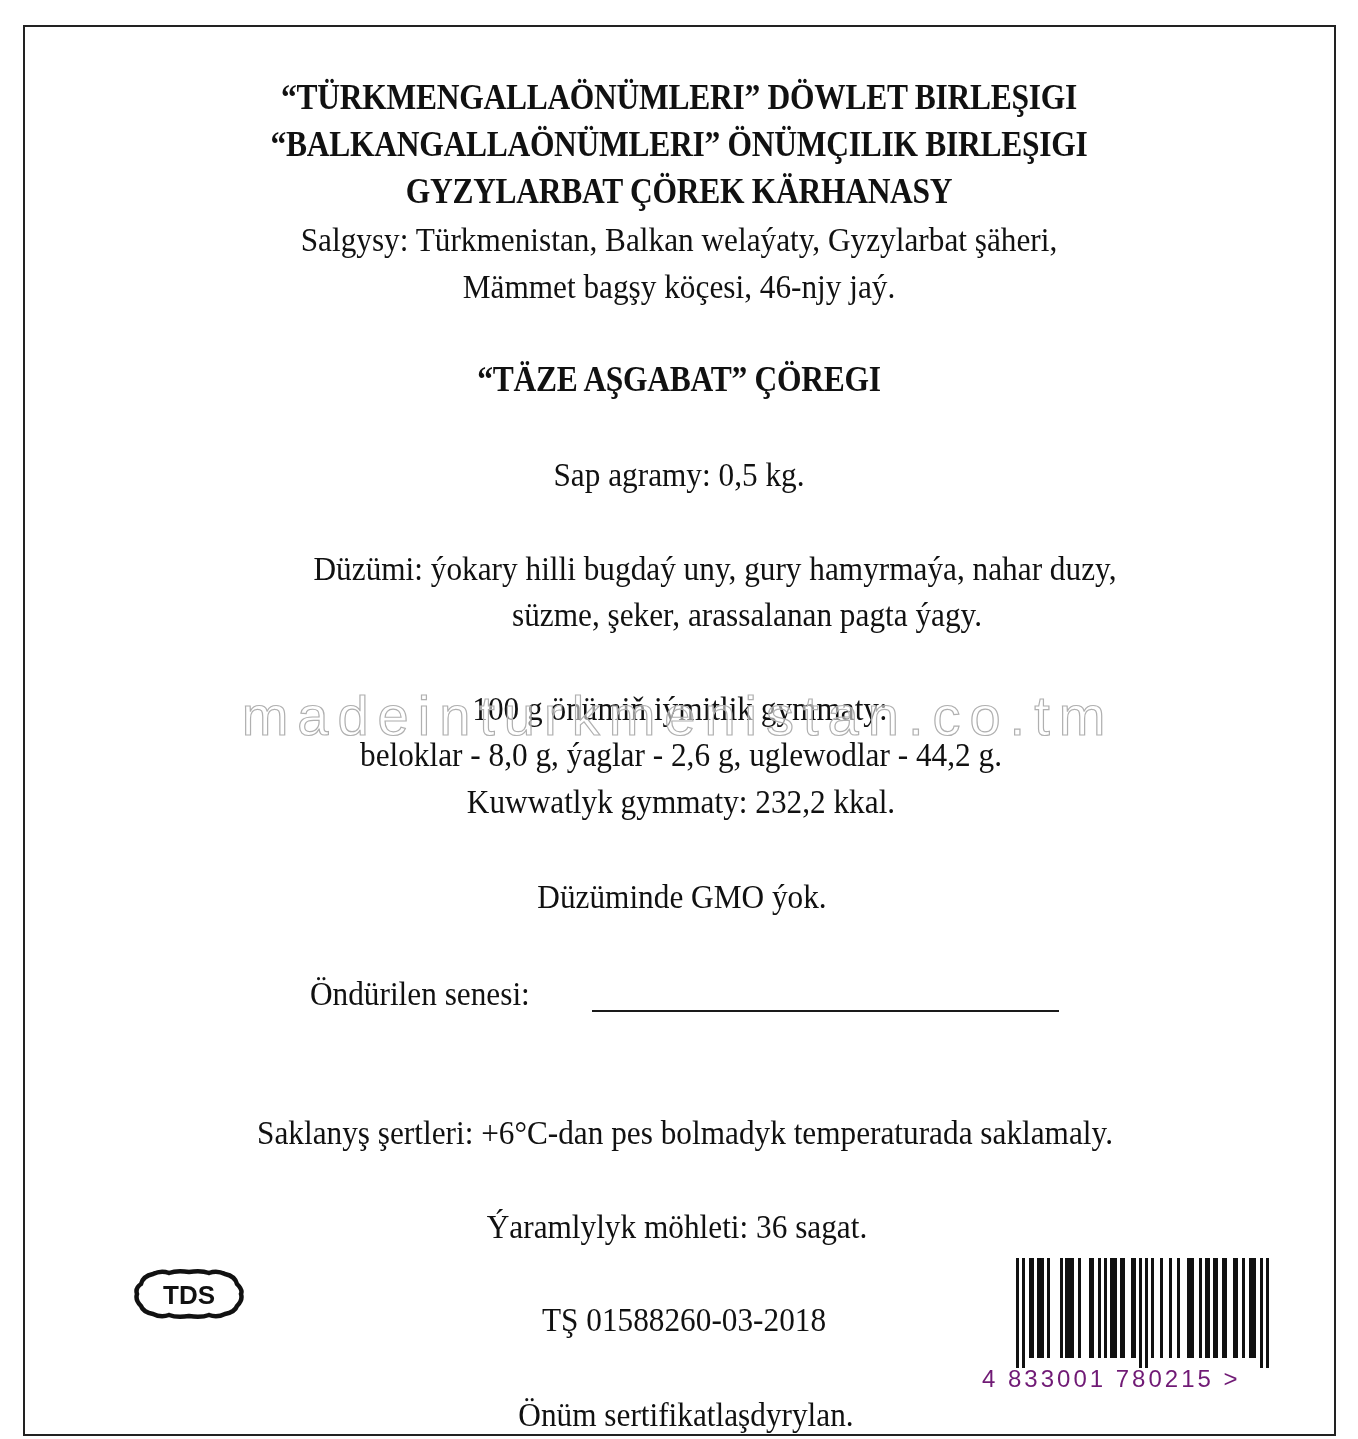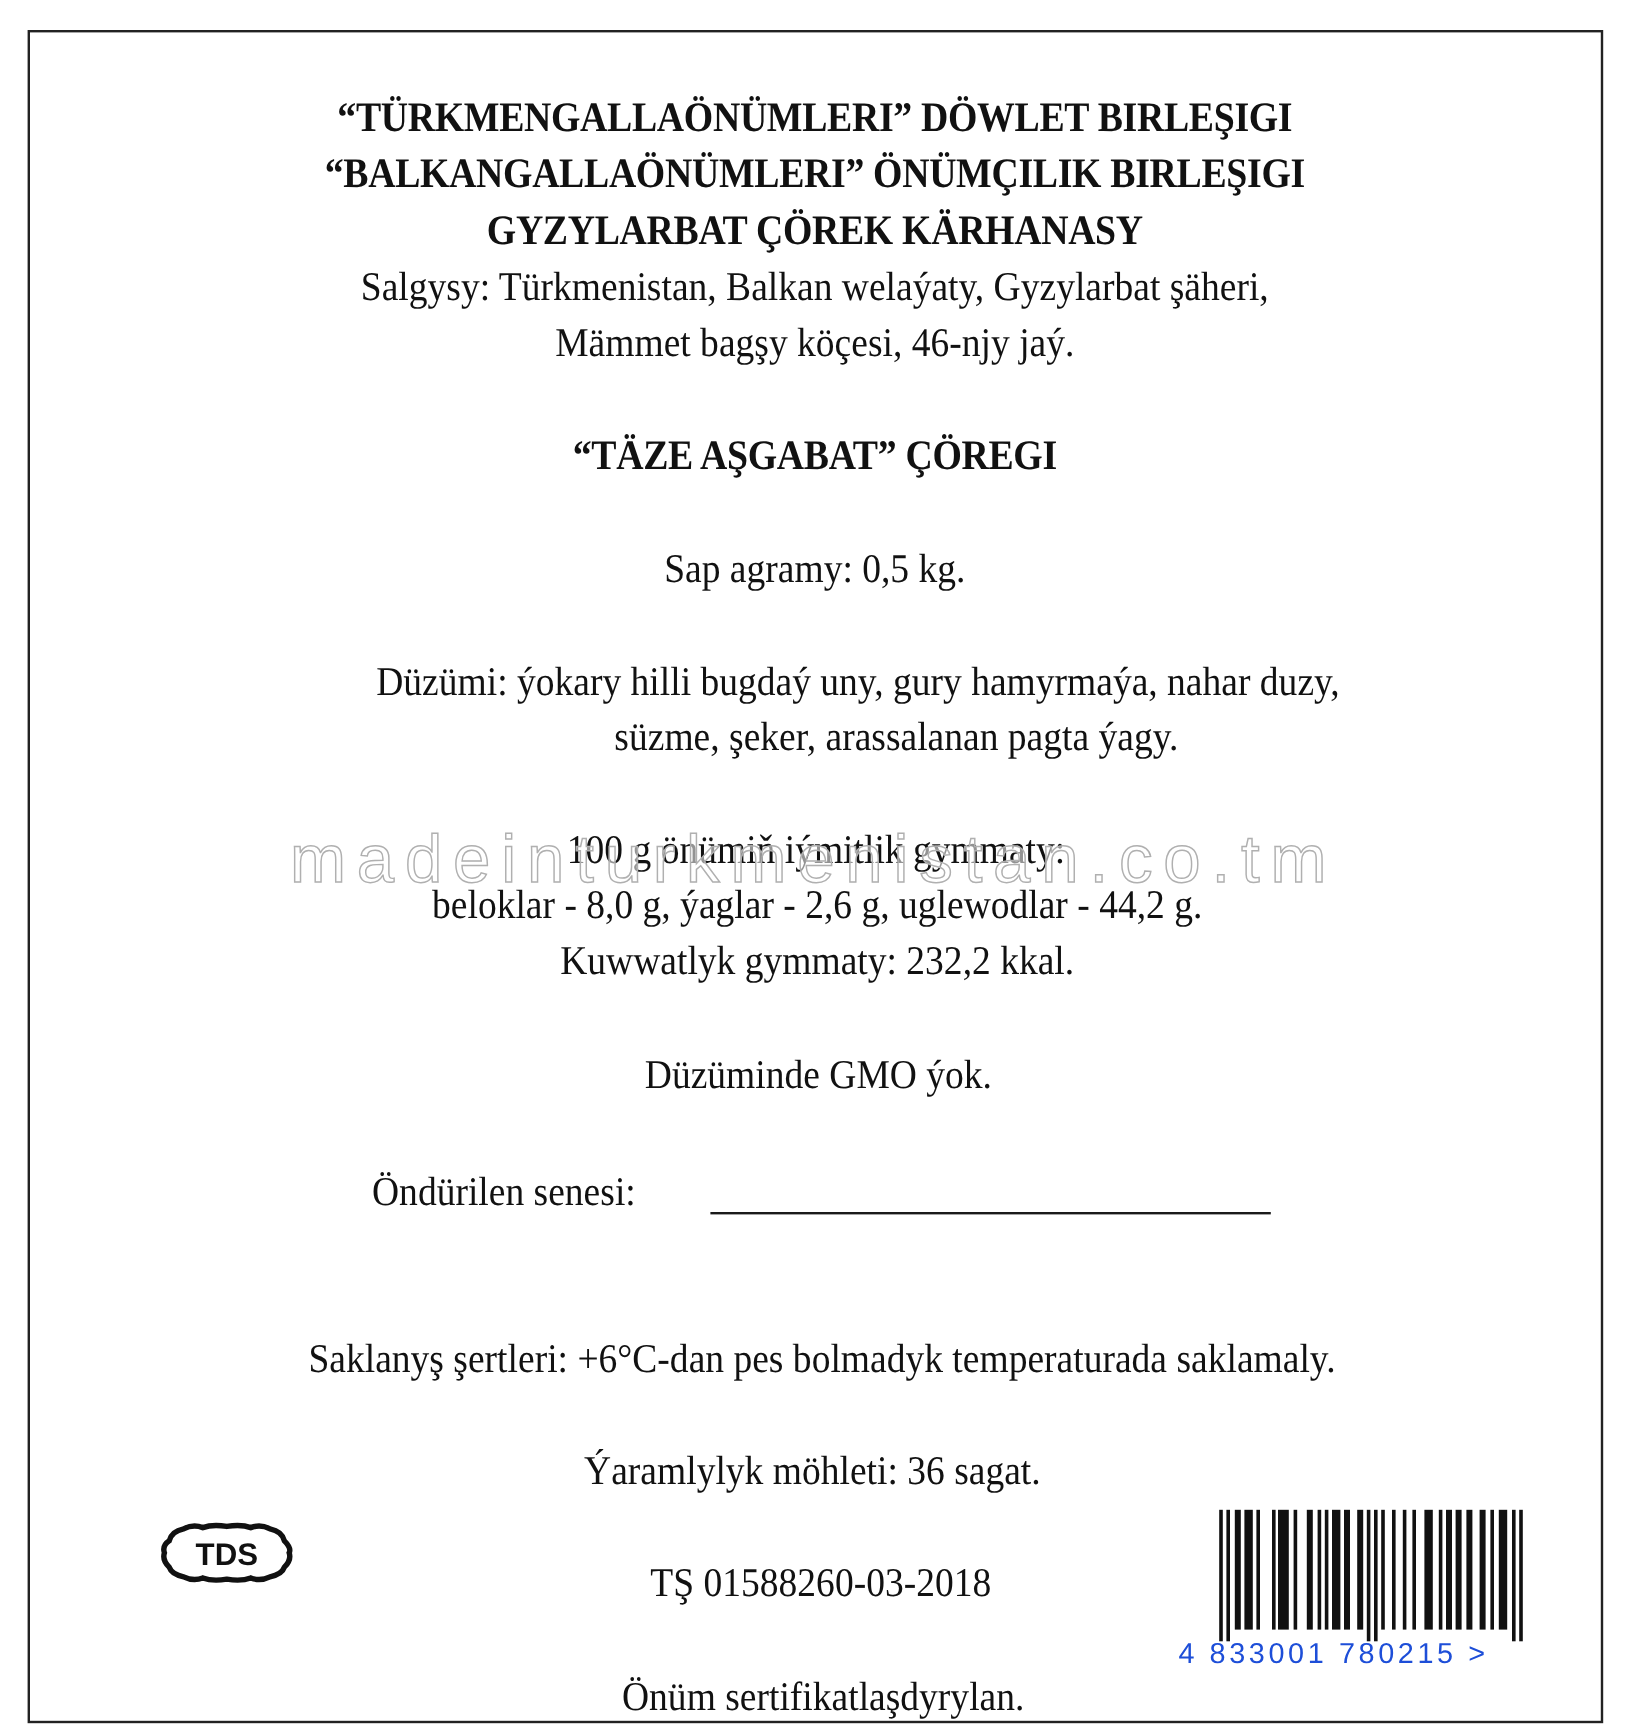--- a/index.html
+++ b/index.html
@@ -104,21 +104,21 @@
       width: 270px;
       height: 110px;
     }
     .barcode-digits {
       position: absolute;
       top: 107px;
       left: -20px;
       font-family: "Liberation Sans", "DejaVu Sans", sans-serif;
       font-size: 24px;
       letter-spacing: 3px;
-      color: #1d4ed8;
+      color: #701a75;
       white-space: nowrap;
     }
   </style>
 </head>
 <body>
 
 <div class="label-frame"></div>
 
 <div class="line bold hdr" style="top:80px;">“TÜRKMENGALLAÖNÜMLERI” DÖWLET BIRLEŞIGI</div>
 <div class="line bold hdr" style="top:127px;">“BALKANGALLAÖNÜMLERI” ÖNÜMÇILIK BIRLEŞIGI</div>

